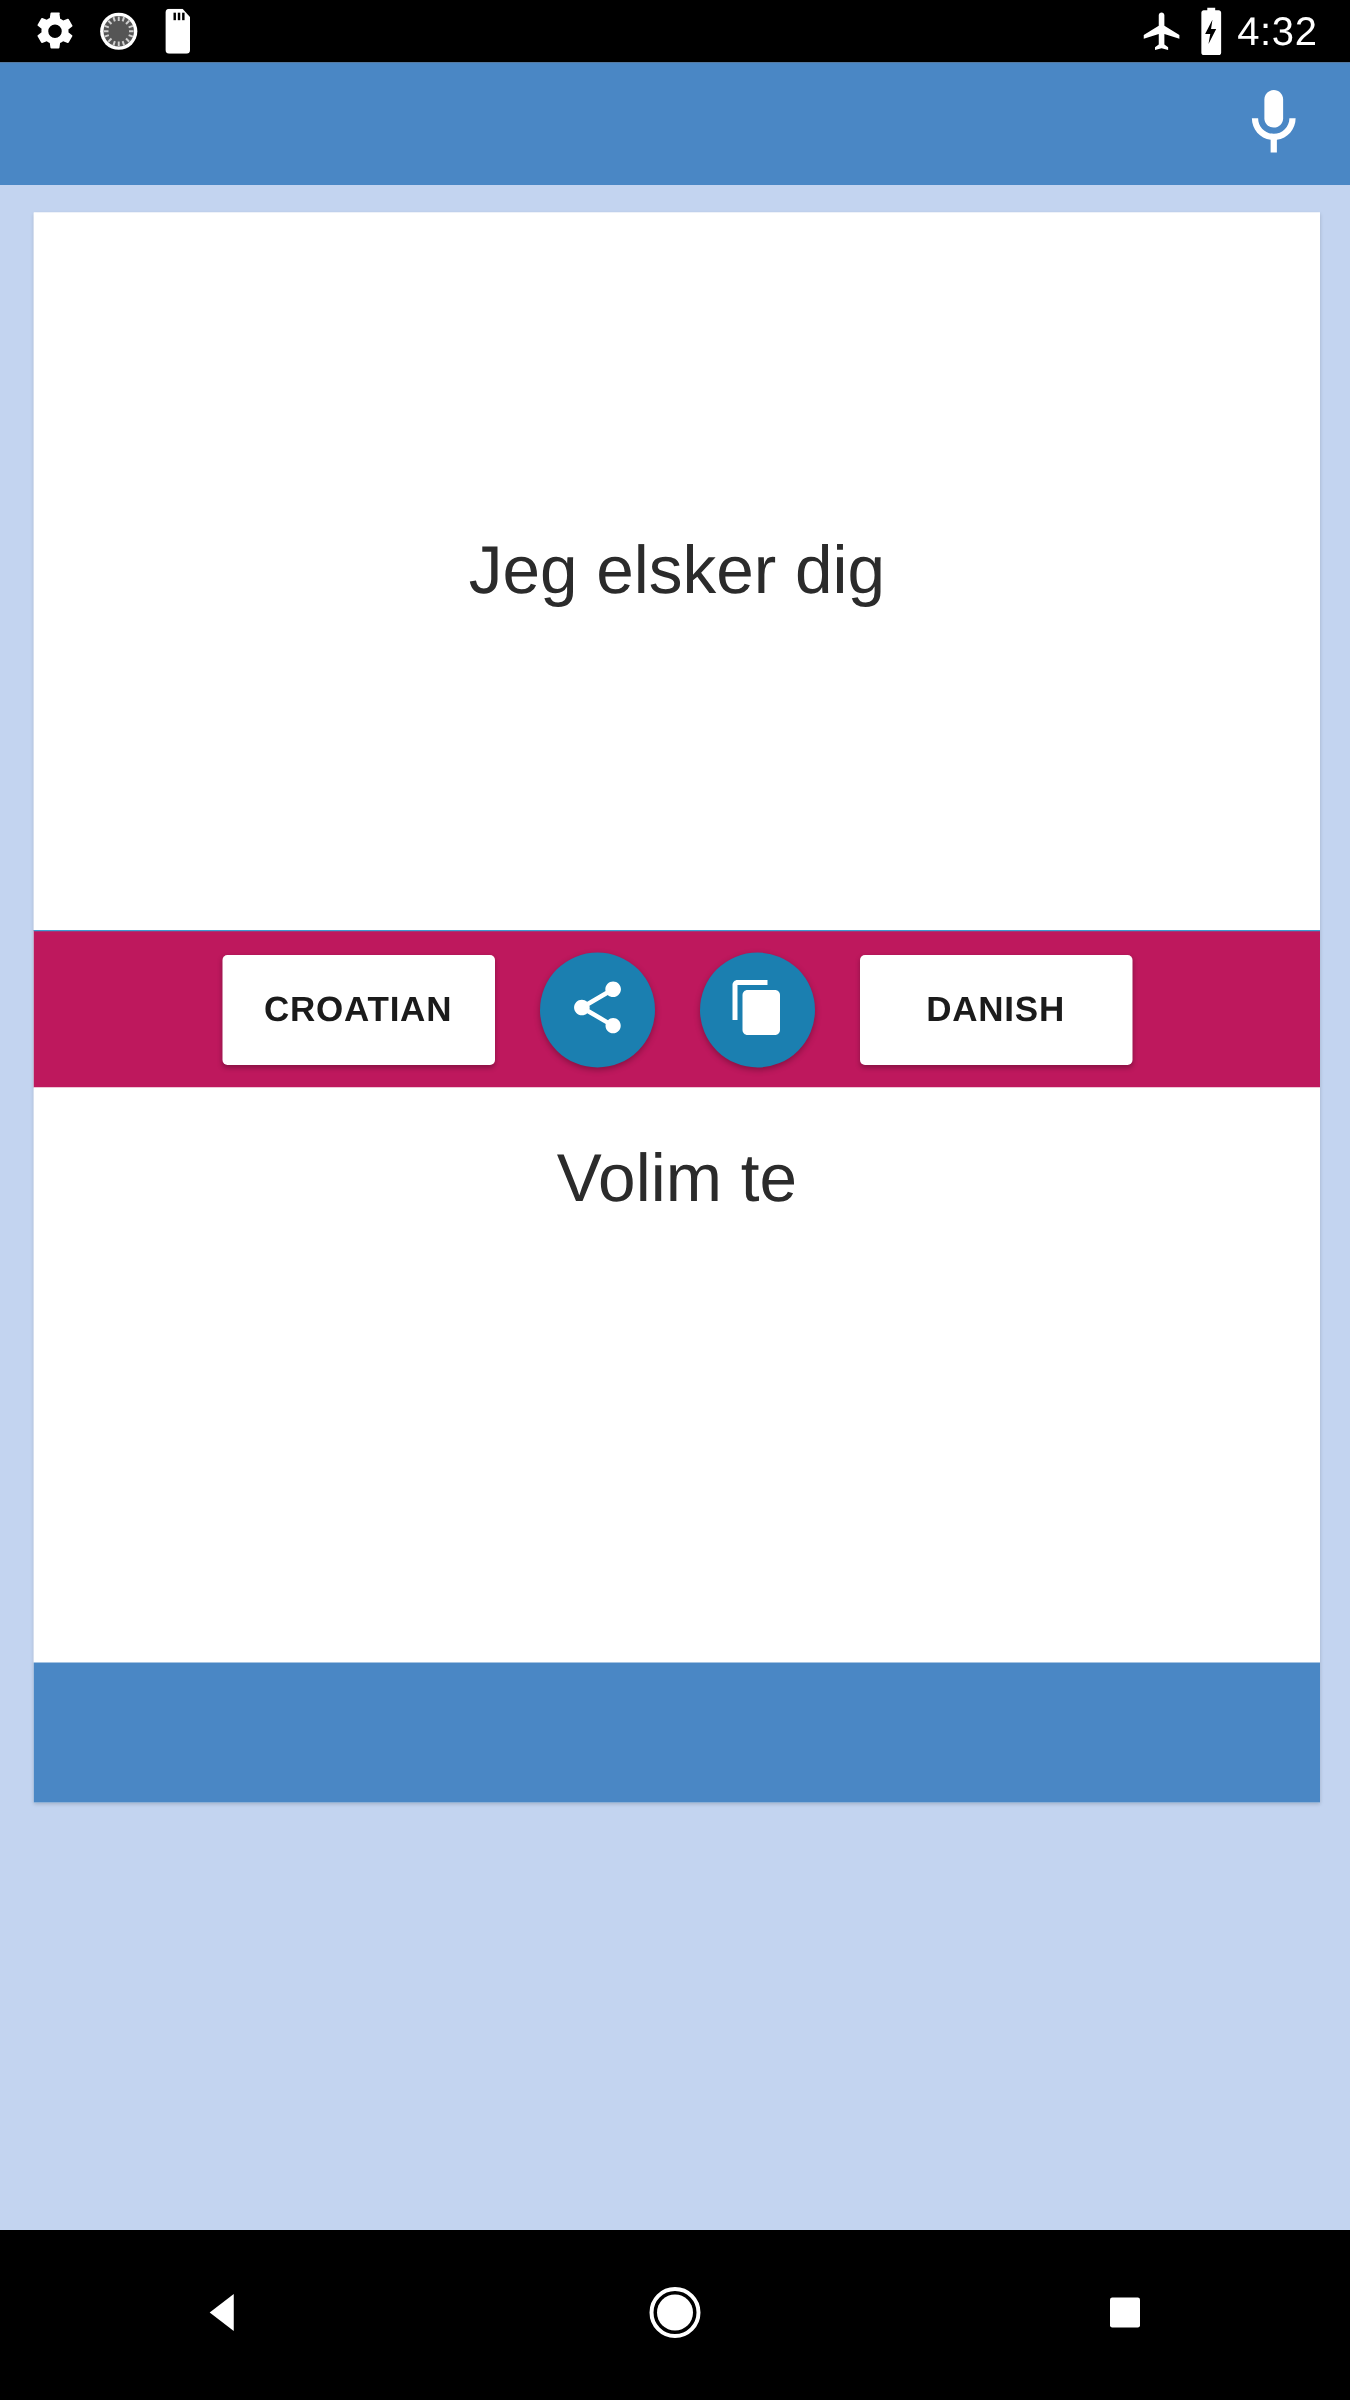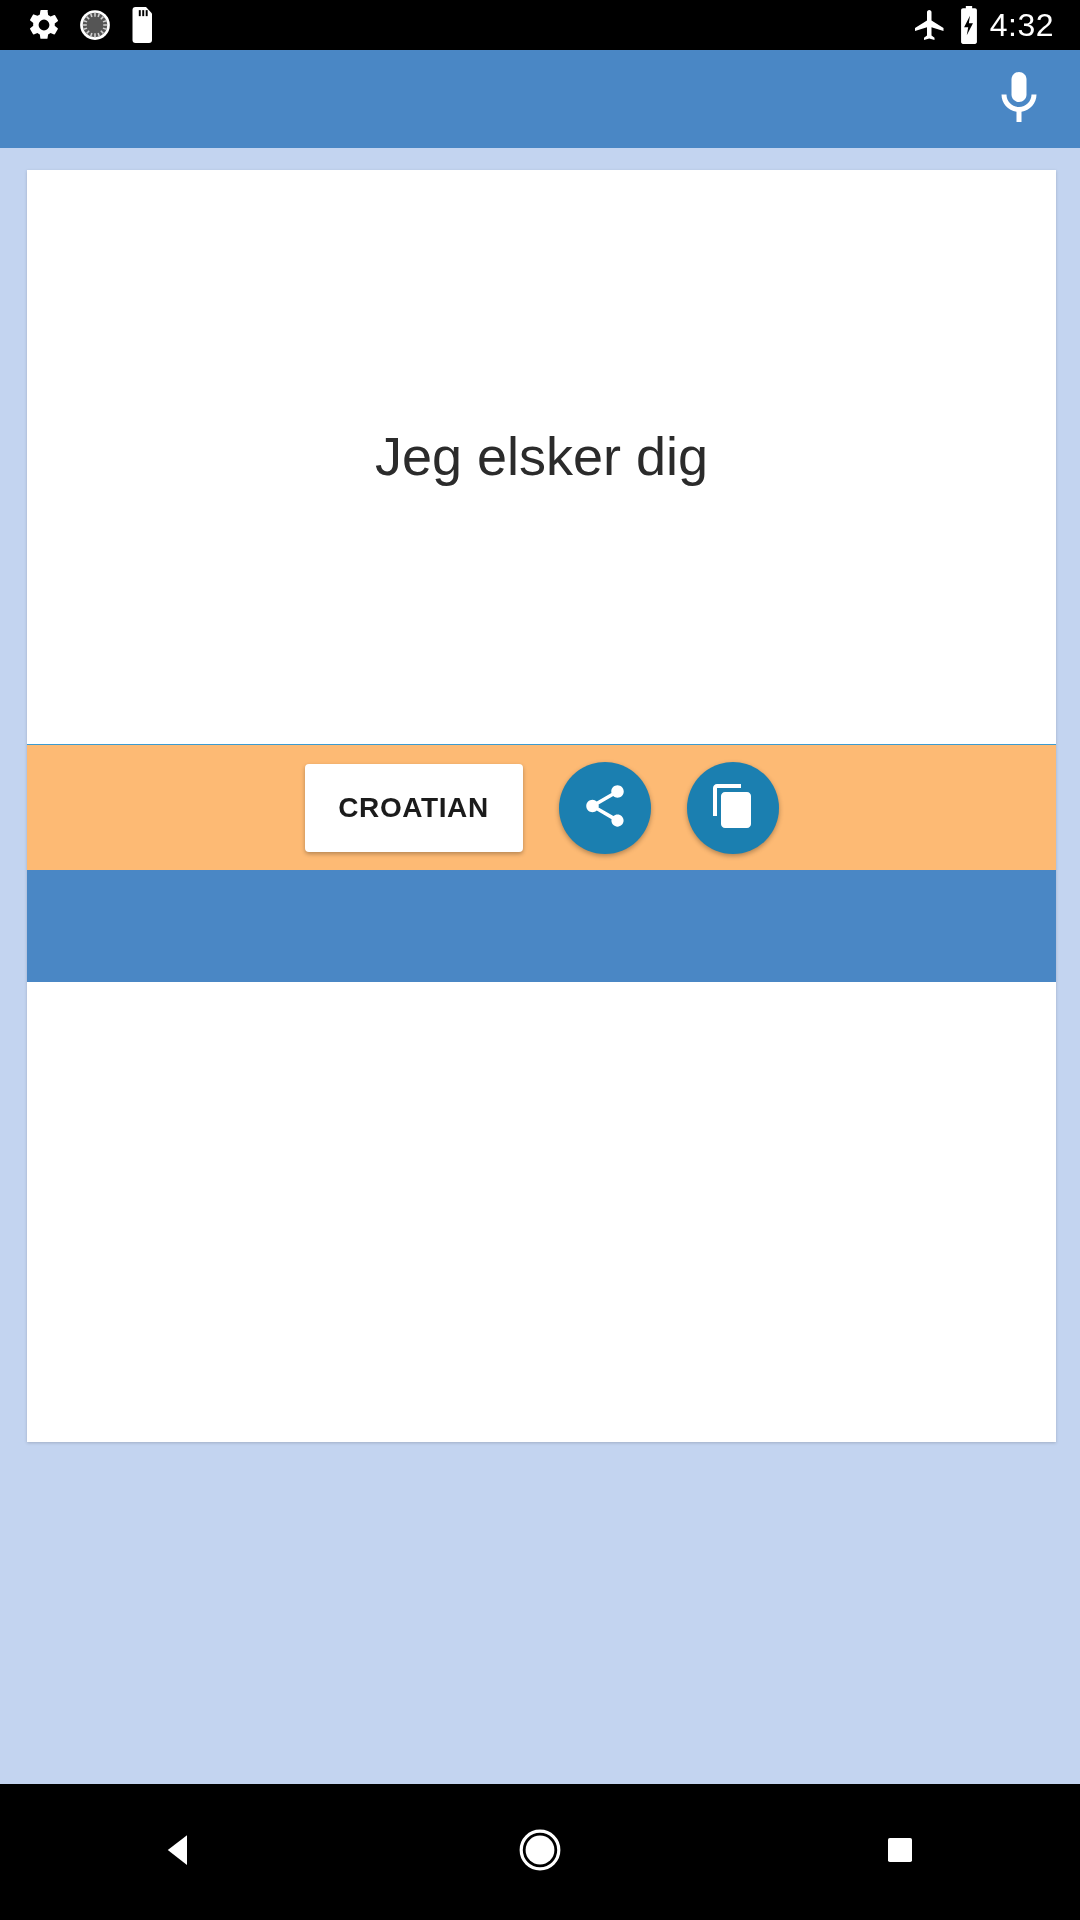--- a/index.html
+++ b/index.html
@@ -47,21 +47,21 @@
     height:574px; background:#ffffff;
     display:flex; align-items:center; justify-content:center;
     padding:0 40px;
   }
   .pane-source .text {
     font-size:54px; color:#2b2b2b; font-weight:400;
     text-align:center; line-height:1.25;
   }
 
   .toolbar {
-    height:126px; background:#fdba74;
+    height:126px; background:#be185d;
     display:flex; align-items:center; justify-content:center; gap:36px;
     border-top:1px solid #3d9bd0;
   }
   .lang-btn {
     width:218px; height:88px; background:#ffffff;
     border:none; border-radius:4px;
     box-shadow:0 2px 4px rgba(0,0,0,0.28);
     display:flex; align-items:center; justify-content:center;
     font-family:"Liberation Sans", sans-serif;
     font-size:28px; font-weight:700; color:#1b1b1b;
@@ -190,22 +190,26 @@
 
       <button class="round-btn">
         <span>
           <svg width="48" height="48" viewBox="0 0 24 24" fill="#ffffff">
             <path d="M16 1H4c-1.1 0-2 .9-2 2v14h2V3h12V1z"></path>
             <path d="M19 5H8c-1.1 0-2 .9-2 2v14c0 1.1.9 2 2 2h11c1.1 0 2-.9 2-2V7c0-1.1-.9-2-2-2z"></path>
           </svg>
         </span>
       </button>
 
-    </div>
-
+      <button class="lang-btn">DANISH</button>
+    </div>
+
+    <div class="pane-target">
+      <div class="text">Volim te</div>
+    </div>
 
     <div class="card-footer"></div>
   </div>
 
   <div class="navbar">
     <div class="nav-btn">
       <span>
         <svg width="42" height="42" viewBox="0 0 24 24" fill="#ffffff">
           <path d="M16 3.5v17L5 12z"></path>
         </svg>

